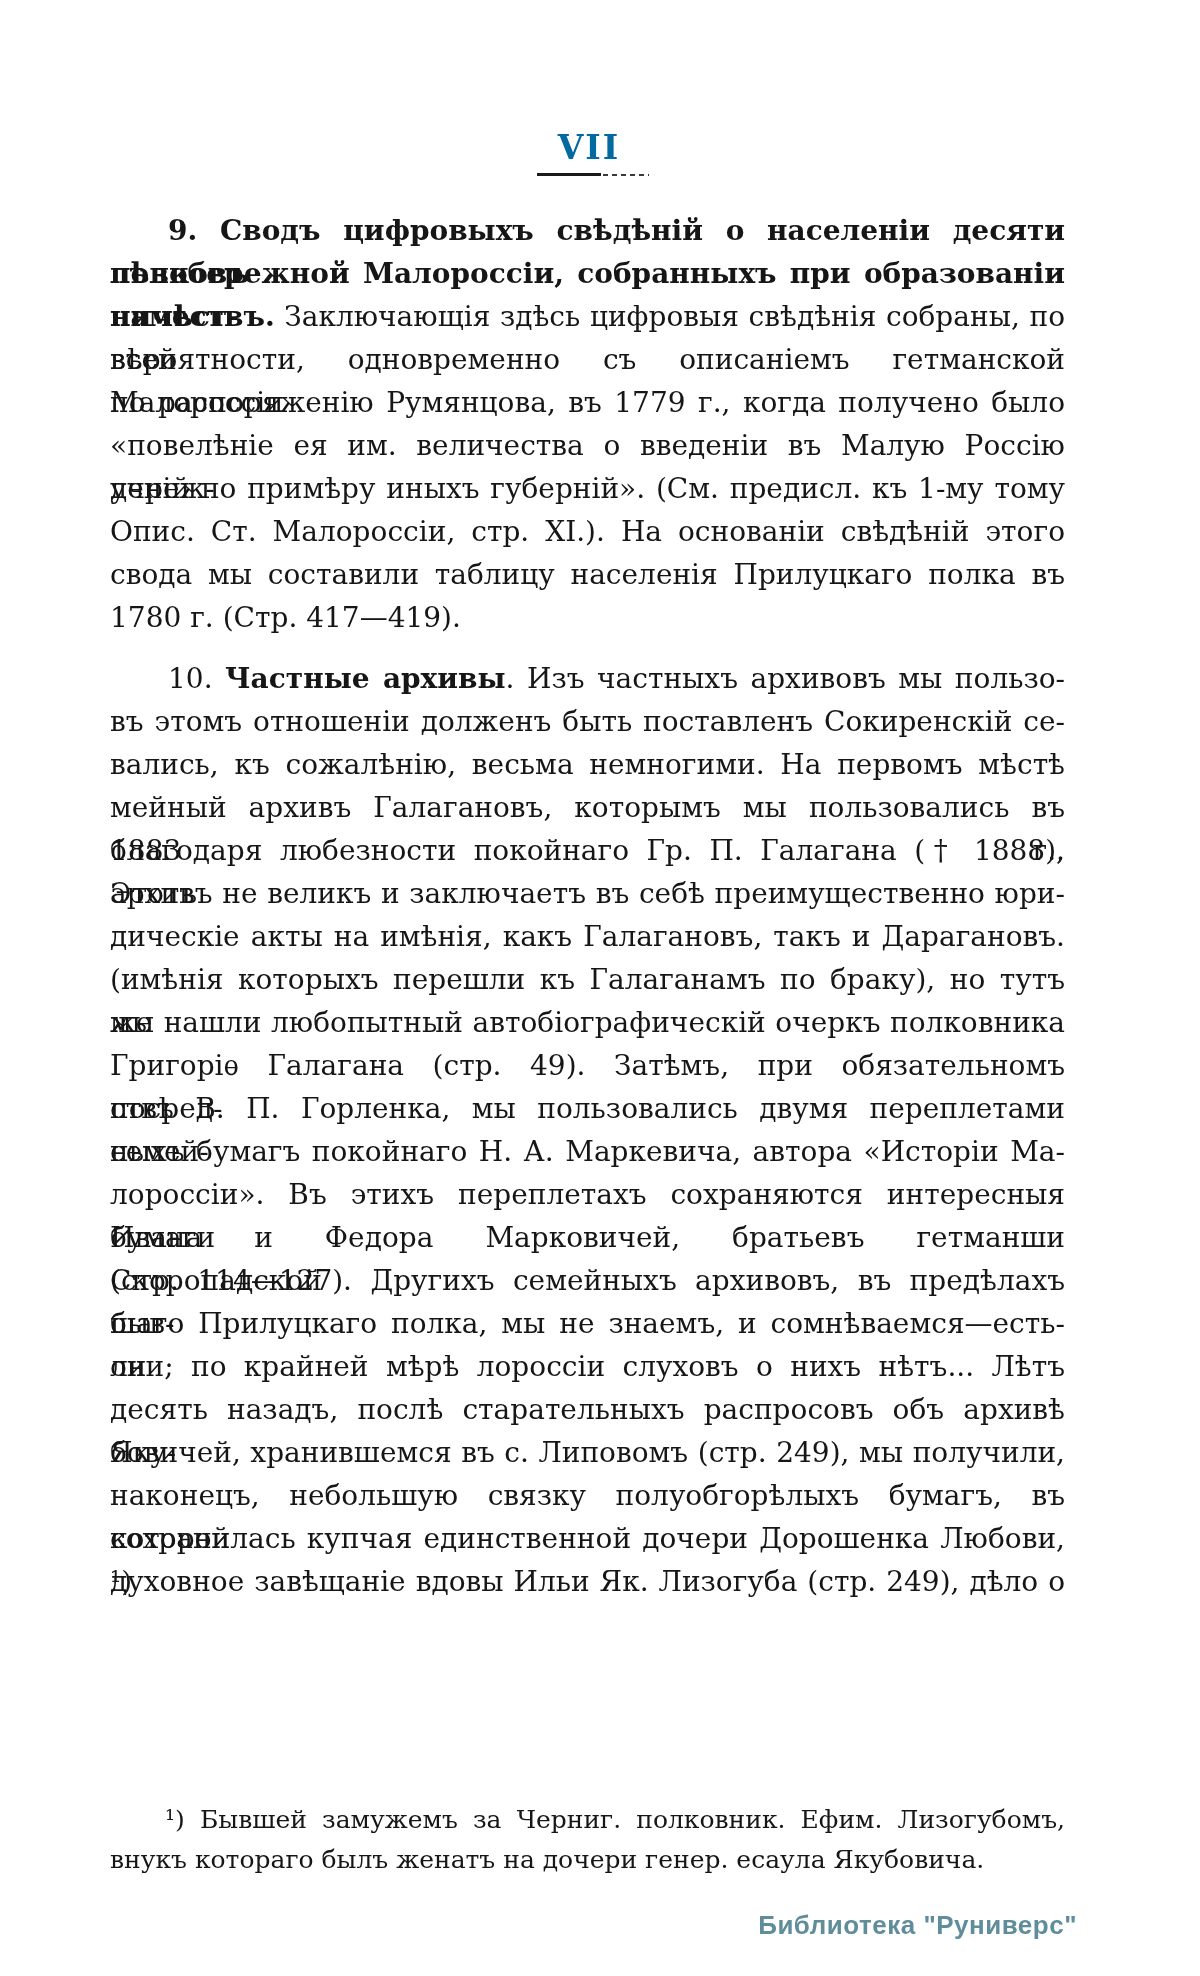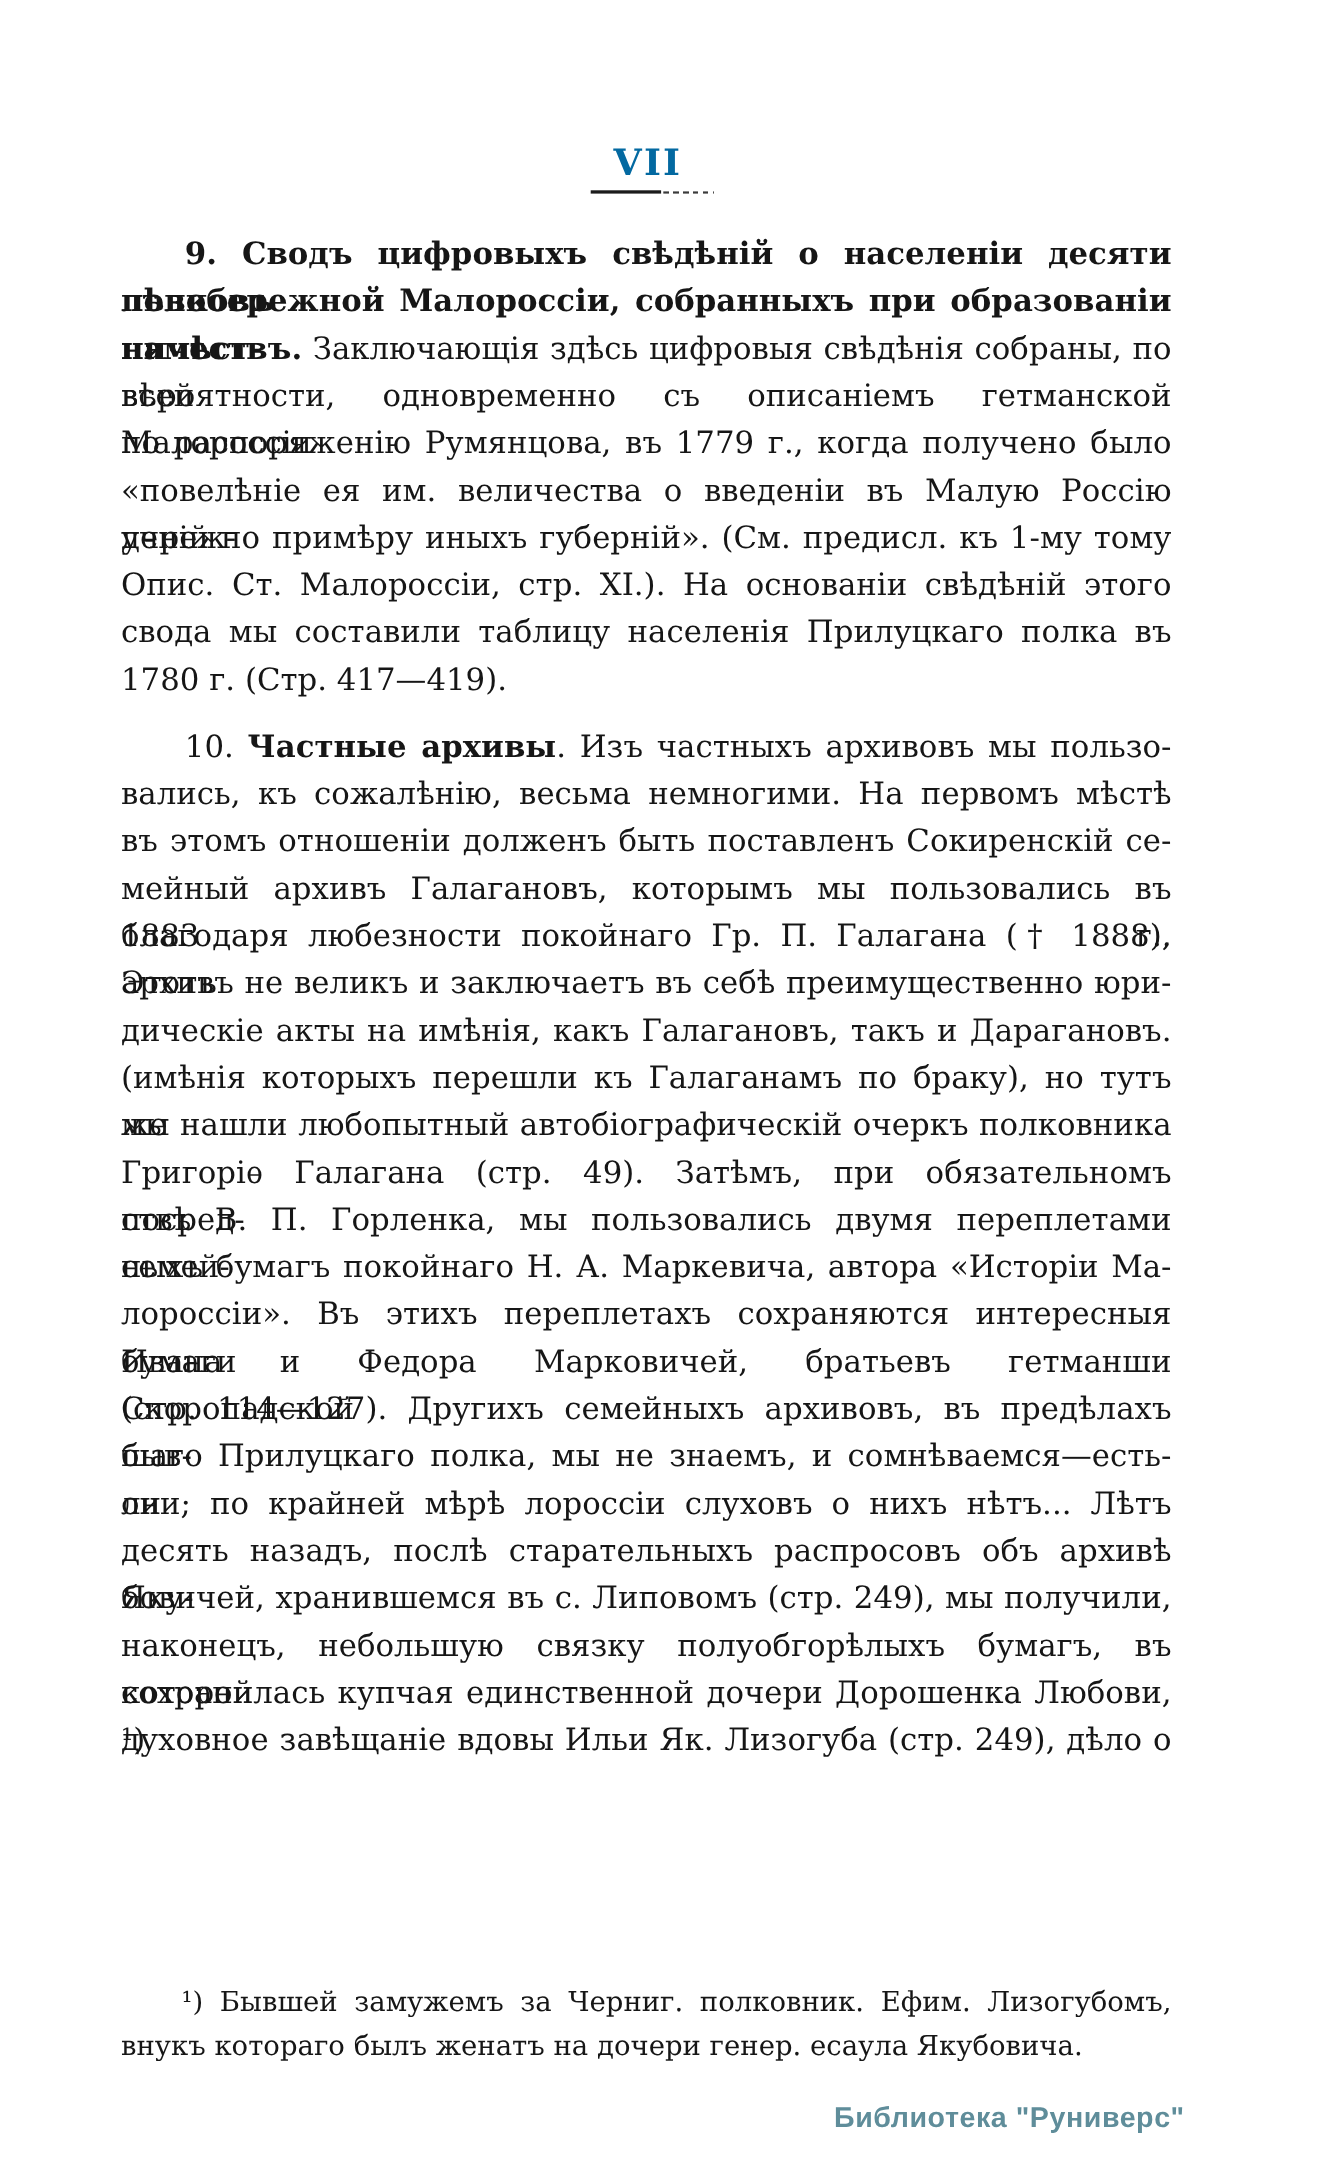--- a/index.html
+++ b/index.html
@@ -68,22 +68,22 @@
         <div class="line"><span>вѣроятности, одновременно съ описаніемъ гетманской Малороссіи</span></div>
         <div class="line"><span>по распоряженію Румянцова, въ 1779 г., когда получено было</span></div>
         <div class="line"><span>«повелѣніе ея им. величества о введеніи въ Малую Россію учреж-</span></div>
         <div class="line"><span>деній по примѣру иныхъ губерній». (См. предисл. къ 1-му тому</span></div>
         <div class="line"><span>Опис. Ст. Малороссіи, стр. XI.). На основаніи свѣдѣній этого</span></div>
         <div class="line"><span>свода мы составили таблицу населенія Прилуцкаго полка въ</span></div>
         <div class="line last"><span>1780 г. (Стр. 417—419).</span></div>
       </div>
       <div class="paragraph">
         <div class="line first"><span>10. </span><span class="b">Частные архивы</span><span>. Изъ частныхъ архивовъ мы пользо-</span></div>
+        <div class="line"><span>въ этомъ отношеніи долженъ быть поставленъ Сокиренскій се-</span></div>
         <div class="line"><span>вались, къ сожалѣнію, весьма немногими. На первомъ мѣстѣ</span></div>
-        <div class="line"><span>въ этомъ отношеніи долженъ быть поставленъ Сокиренскій се-</span></div>
         <div class="line"><span>мейный архивъ Галагановъ, которымъ мы пользовались въ 1883 г.,</span></div>
         <div class="line"><span>благодаря любезности покойнаго Гр. П. Галагана († 1888). Этотъ</span></div>
         <div class="line"><span>архивъ не великъ и заключаетъ въ себѣ преимущественно юри-</span></div>
         <div class="line"><span>дическіе акты на имѣнія, какъ Галагановъ, такъ и Дарагановъ.</span></div>
         <div class="line"><span>(имѣнія которыхъ перешли къ Галаганамъ по браку), но тутъ же</span></div>
         <div class="line"><span>мы нашли любопытный автобіографическій очеркъ полковника</span></div>
         <div class="line"><span>Григоріѳ Галагана (стр. 49). Затѣмъ, при обязательномъ посред-</span></div>
         <div class="line"><span>ствѣ В. П. Горленка, мы пользовались двумя переплетами семей-</span></div>
         <div class="line"><span>ныхъ бумагъ покойнаго Н. А. Маркевича, автора «Исторіи Ма-</span></div>
         <div class="line"><span>лороссіи». Въ этихъ переплетахъ сохраняются интересныя бумаги</span></div>

